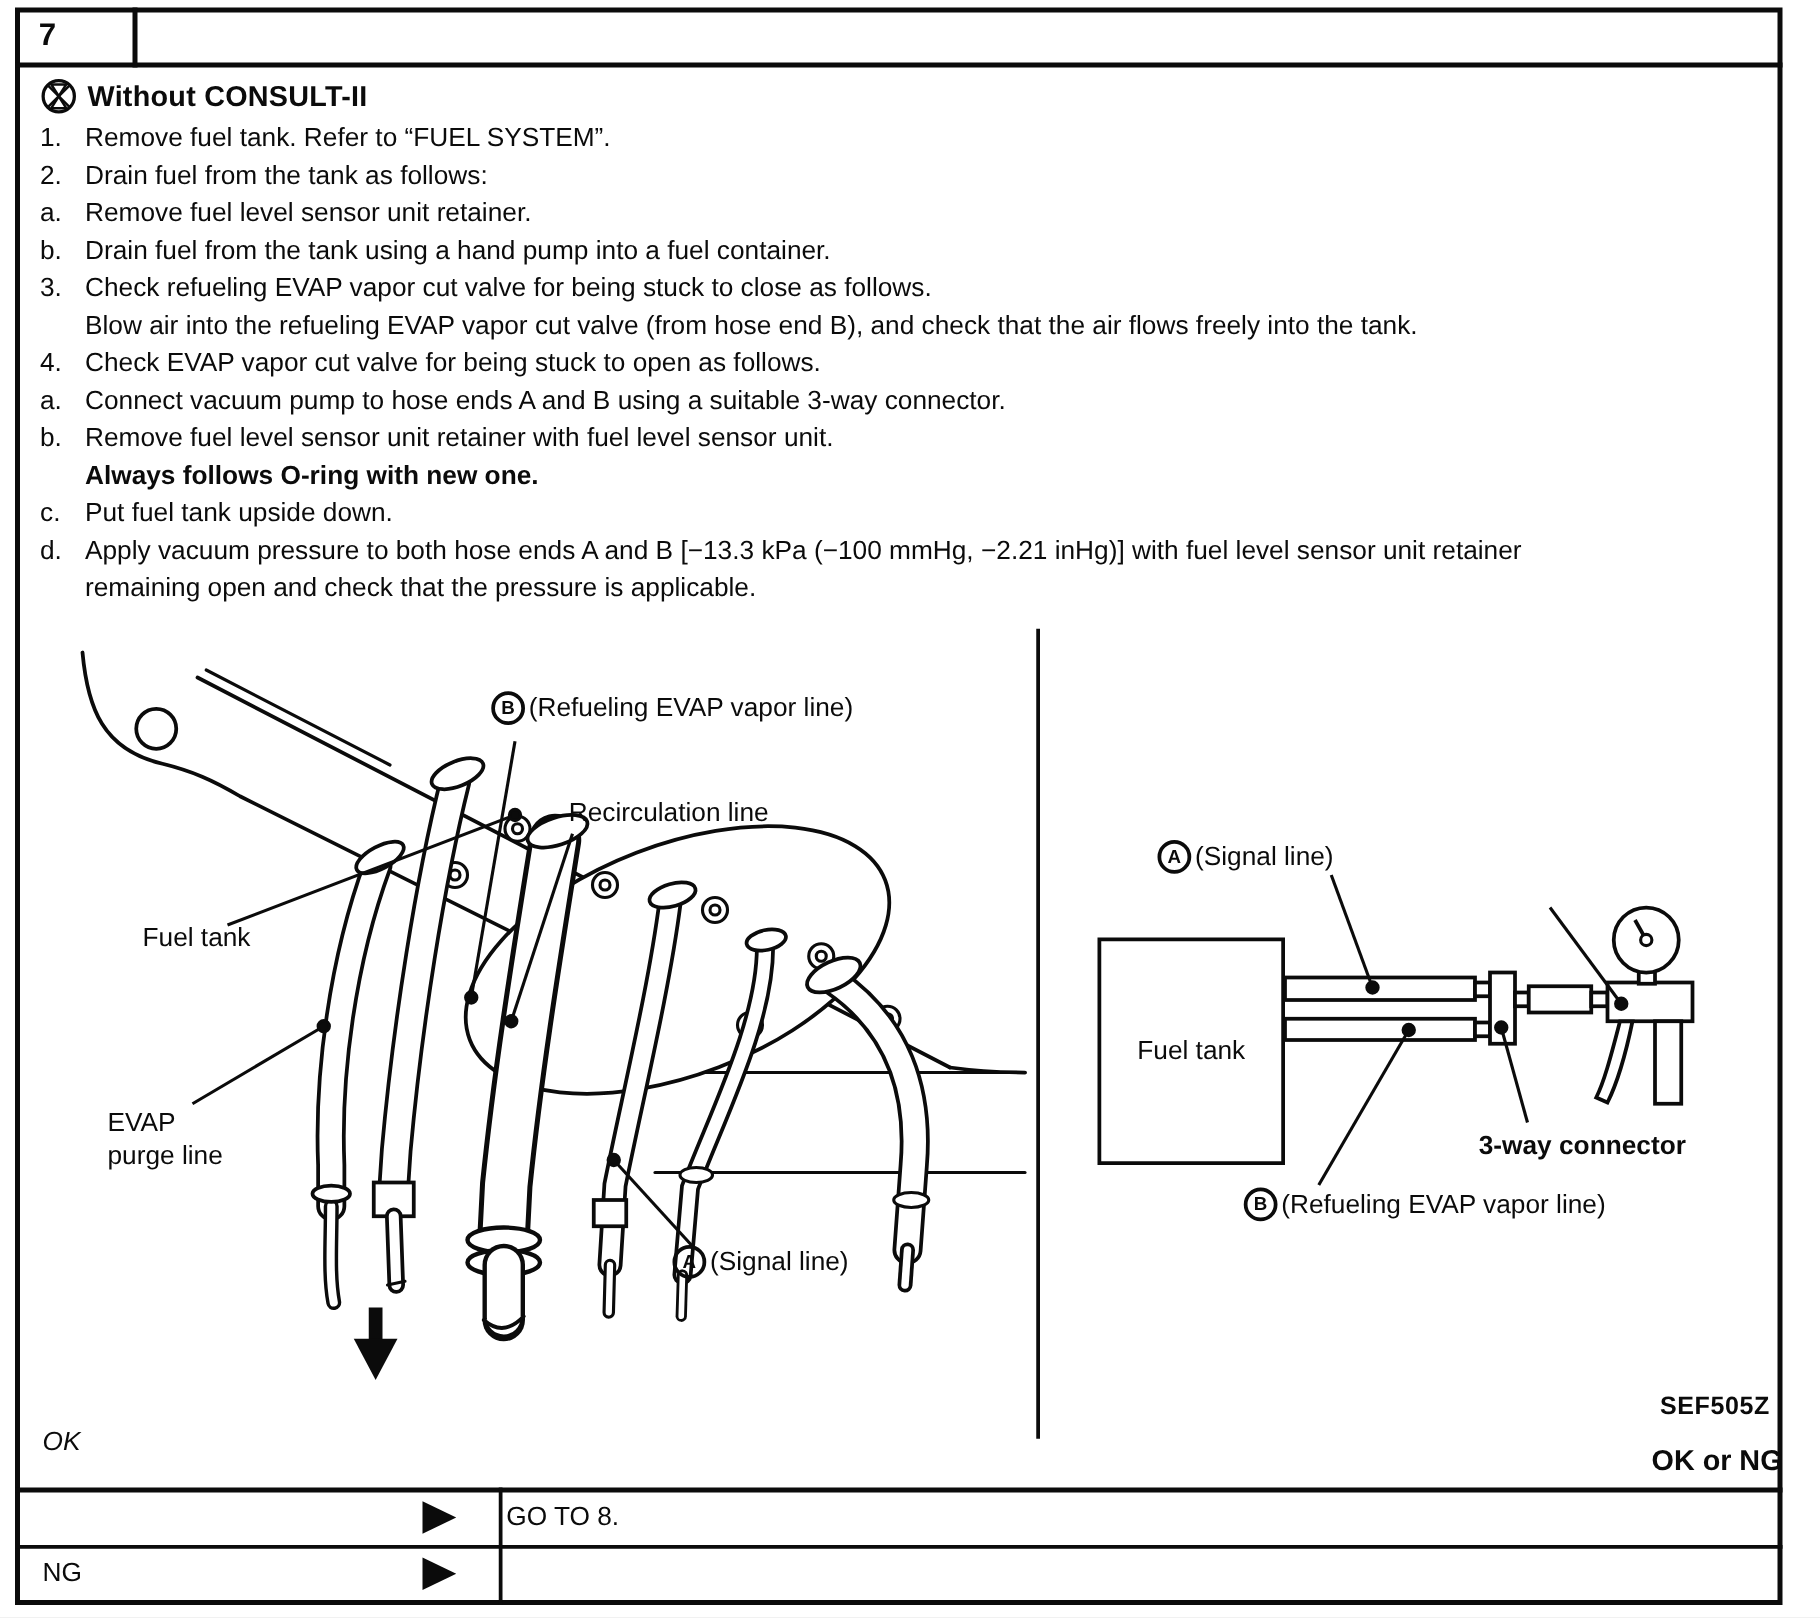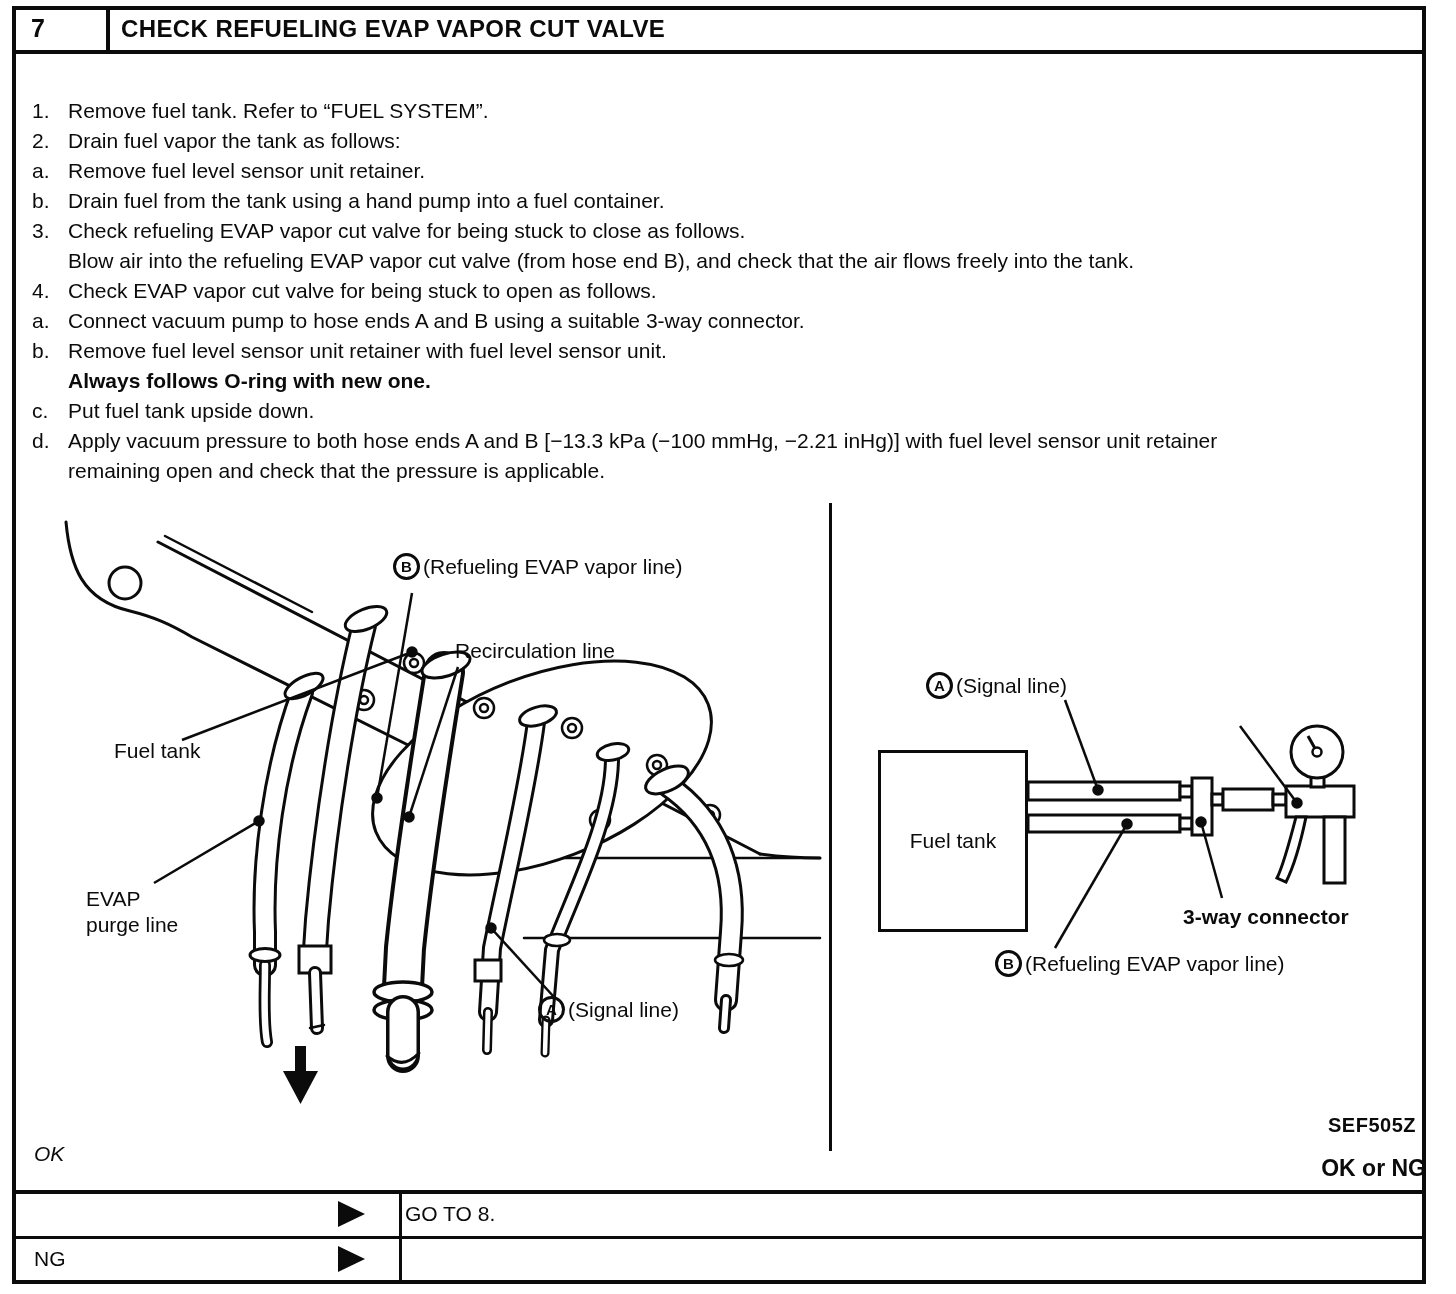--- a/index.html
+++ b/index.html
@@ -47,30 +47,39 @@
 
   <div id="doc-frame"></div>
   <div class="bar" style="left:12px;top:50px;width:1414px;height:4px;"></div>
   <div class="bar" style="left:106px;top:6px;width:4px;height:48px;"></div>
   <div class="bar" style="left:12px;top:1190px;width:1414px;height:4px;"></div>
   <div class="bar" style="left:12px;top:1236px;width:1414px;height:3px;"></div>
   <div class="bar" style="left:399px;top:1190px;width:3px;height:94px;"></div>
   <div class="bar" style="left:829px;top:503px;width:3px;height:648px;"></div>
 
   <div class="abs hdr-num">7</div>
-  <div class="abs hdr-title">CHECK REFUELING EVAP VAPOR CUT VALVE</div>
-
+
+  <div class="abs mode-row">
+    <svg width="30" height="30" viewBox="0 0 30 30" style="position:static">
+      <circle cx="15" cy="15" r="12.5" fill="none" stroke="#0b0b0b" stroke-width="2.6"></circle>
+      <line x1="6.5" y1="6.5" x2="23.5" y2="23.5" stroke="#0b0b0b" stroke-width="2"></line>
+      <line x1="23.5" y1="6.5" x2="6.5" y2="23.5" stroke="#0b0b0b" stroke-width="2"></line>
+      <path d="M 9,5.5 L 21,5.5 L 15,15 Z" fill="#fff" stroke="#0b0b0b" stroke-width="2"></path>
+      <path d="M 9,24.5 L 21,24.5 L 15,15 Z" fill="#fff" stroke="#0b0b0b" stroke-width="2"></path>
+    </svg>
+    <span class="mode-text">Without CONSULT-II</span>
+  </div>
 
   <div class="step" style="top:96px">
       <span class="mk">1.</span>
       <span class="tx">Remove fuel tank. Refer to “FUEL SYSTEM”.</span>
     </div>
   <div class="step" style="top:126px">
       <span class="mk">2.</span>
-      <span class="tx">Drain fuel vapor the tank as follows:</span>
+      <span class="tx">Drain fuel from the tank as follows:</span>
     </div>
   <div class="step" style="top:156px">
       <span class="mk">a.</span>
       <span class="tx">Remove fuel level sensor unit retainer.</span>
     </div>
   <div class="step" style="top:186px">
       <span class="mk">b.</span>
       <span class="tx">Drain fuel from the tank using a hand pump into a fuel container.</span>
     </div>
   <div class="step" style="top:216px">

